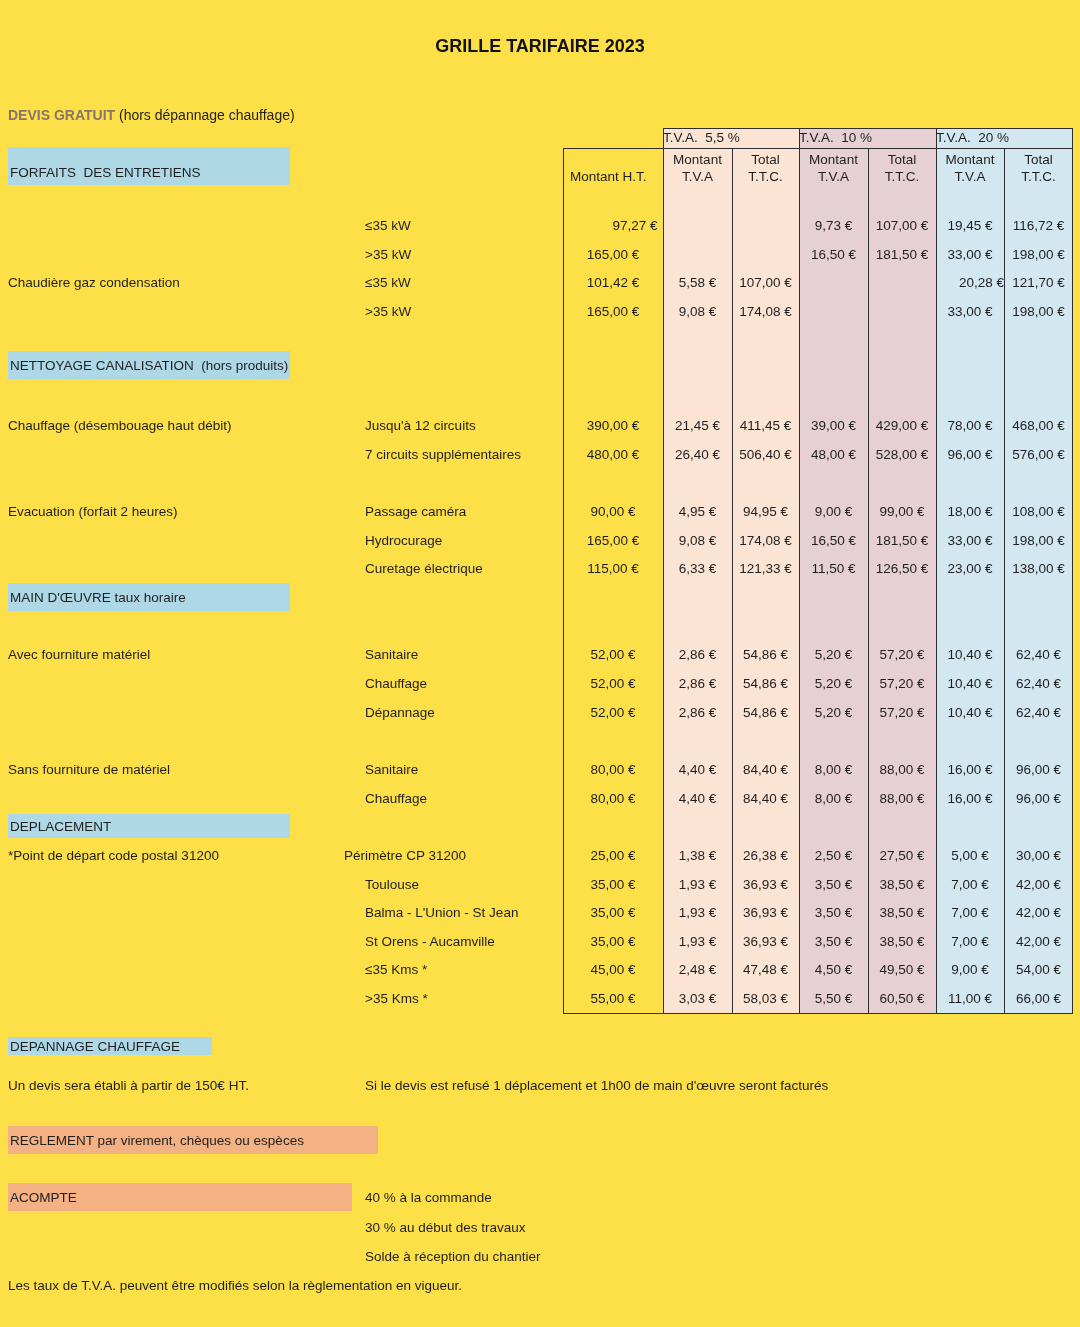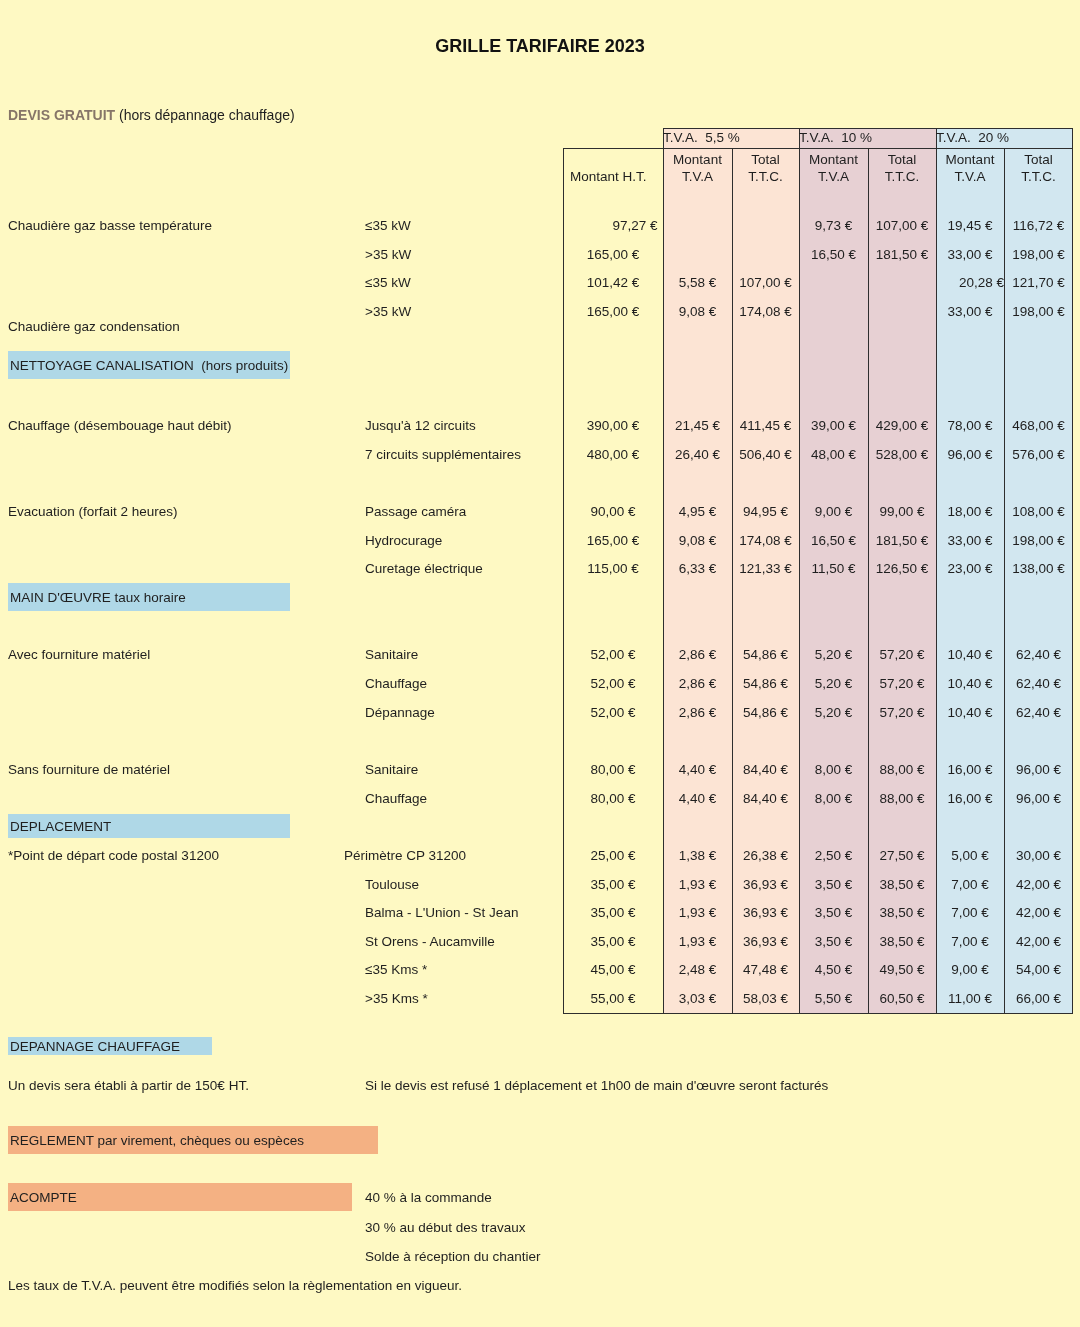--- a/index.html
+++ b/index.html
@@ -1,16 +1,16 @@
 <!DOCTYPE html>
 <html><head>
 <meta charset="utf-8">
 <style>
   html,body{margin:0;padding:0;background:#fcfcf7;}
-  .page{position:relative;width:1080px;height:1327px;background:#fef9c3;
+  .page{position:relative;width:1080px;height:1327px;background:#fde047;
         font-family:"Liberation Sans",sans-serif;color:#1f1f1f;overflow:hidden;}
   .title{position:absolute;top:36px;left:0;width:1080px;text-align:center;
          font-size:18px;font-weight:bold;color:#121212;margin:0;}
   .intro{position:absolute;top:107px;left:8px;margin:0;font-size:14px;}
   .intro-lead{font-weight:bold;color:#867568;}
   .banner{position:absolute;left:8px;display:flex;align-items:center;
           font-size:13.5px;padding-left:2px;box-sizing:border-box;}
   .banner span{white-space:pre;}
   .banner-blue{background:#afd8e7;}
   .banner-orange{background:#f4b183;}
@@ -192,24 +192,23 @@
       <div class="vcell" style="left: 373px; width: 68px; top: 827px;">9,00 €</div>
       <div class="vcell" style="left: 441px; width: 69px; top: 827px;">54,00 €</div>
       <div class="vcell" style="left: 0px; width: 100px; top: 856px;">55,00 €</div>
       <div class="vcell" style="left: 100px; width: 69px; top: 856px;">3,03 €</div>
       <div class="vcell" style="left: 169px; width: 67px; top: 856px;">58,03 €</div>
       <div class="vcell" style="left: 236px; width: 69px; top: 856px;">5,50 €</div>
       <div class="vcell" style="left: 305px; width: 68px; top: 856px;">60,50 €</div>
       <div class="vcell" style="left: 373px; width: 68px; top: 856px;">11,00 €</div>
       <div class="vcell" style="left: 441px; width: 69px; top: 856px;">66,00 €</div>
     </div>
-<div class="rowlabel" style="left: 8px; top: 211px;">Chaudière gaz basse température</div>
     <div class="rowlabel" style="left: 365px; top: 211px;">≤35 kW</div>
     <div class="rowlabel" style="left: 365px; top: 240px;">&gt;35 kW</div>
-    <div class="rowlabel" style="left: 8px; top: 268px; margin-top: 44px;">Chaudière gaz condensation</div>
+    <div class="rowlabel" style="left: 8px; top: 268px;">Chaudière gaz condensation</div>
     <div class="rowlabel" style="left: 365px; top: 268px;">≤35 kW</div>
     <div class="rowlabel" style="left: 365px; top: 297px;">&gt;35 kW</div>
     <div class="rowlabel" style="left: 8px; top: 411px;">Chauffage (désembouage haut débit)</div>
     <div class="rowlabel" style="left: 365px; top: 411px;">Jusqu'à 12 circuits</div>
     <div class="rowlabel" style="left: 365px; top: 440px;">7 circuits supplémentaires</div>
     <div class="rowlabel" style="left: 8px; top: 497px;">Evacuation (forfait 2 heures)</div>
     <div class="rowlabel" style="left: 365px; top: 497px;">Passage caméra</div>
     <div class="rowlabel" style="left: 365px; top: 526px;">Hydrocurage</div>
     <div class="rowlabel" style="left: 365px; top: 554px;">Curetage électrique</div>
     <div class="rowlabel" style="left: 8px; top: 640px;">Avec fourniture matériel</div>
@@ -219,20 +218,23 @@
     <div class="rowlabel" style="left: 8px; top: 755px;">Sans fourniture de matériel</div>
     <div class="rowlabel" style="left: 365px; top: 755px;">Sanitaire</div>
     <div class="rowlabel" style="left: 365px; top: 784px;">Chauffage</div>
     <div class="rowlabel" style="left: 8px; top: 841px;">*Point de départ code postal 31200</div>
     <div class="rowlabel" style="left: 344px; top: 841px;">Périmètre CP 31200</div>
     <div class="rowlabel" style="left: 365px; top: 870px;">Toulouse</div>
     <div class="rowlabel" style="left: 365px; top: 898px;">Balma - L'Union - St Jean</div>
     <div class="rowlabel" style="left: 365px; top: 927px;">St Orens - Aucamville</div>
     <div class="rowlabel" style="left: 365px; top: 955px;">≤35 Kms *</div>
     <div class="rowlabel" style="left: 365px; top: 984px;">&gt;35 Kms *</div>
+    <div class="banner banner-blue banner-bottom" style="top: 147px; height: 38px; width: 282px;">
+      <span>FORFAITS  DES ENTRETIENS</span>
+    </div>
     <div class="banner banner-blue" style="top: 351px; height: 28px; width: 282px;">
       <span>NETTOYAGE CANALISATION  (hors produits)</span>
     </div>
     <div class="banner banner-blue" style="top: 583px; height: 28px; width: 282px;">
       <span>MAIN D'ŒUVRE taux horaire</span>
     </div>
     <div class="banner banner-blue" style="top: 814px; height: 24px; width: 282px;">
       <span>DEPLACEMENT</span>
     </div>
     <div class="banner banner-blue" style="top: 1037px; height: 18px; width: 204px;">

